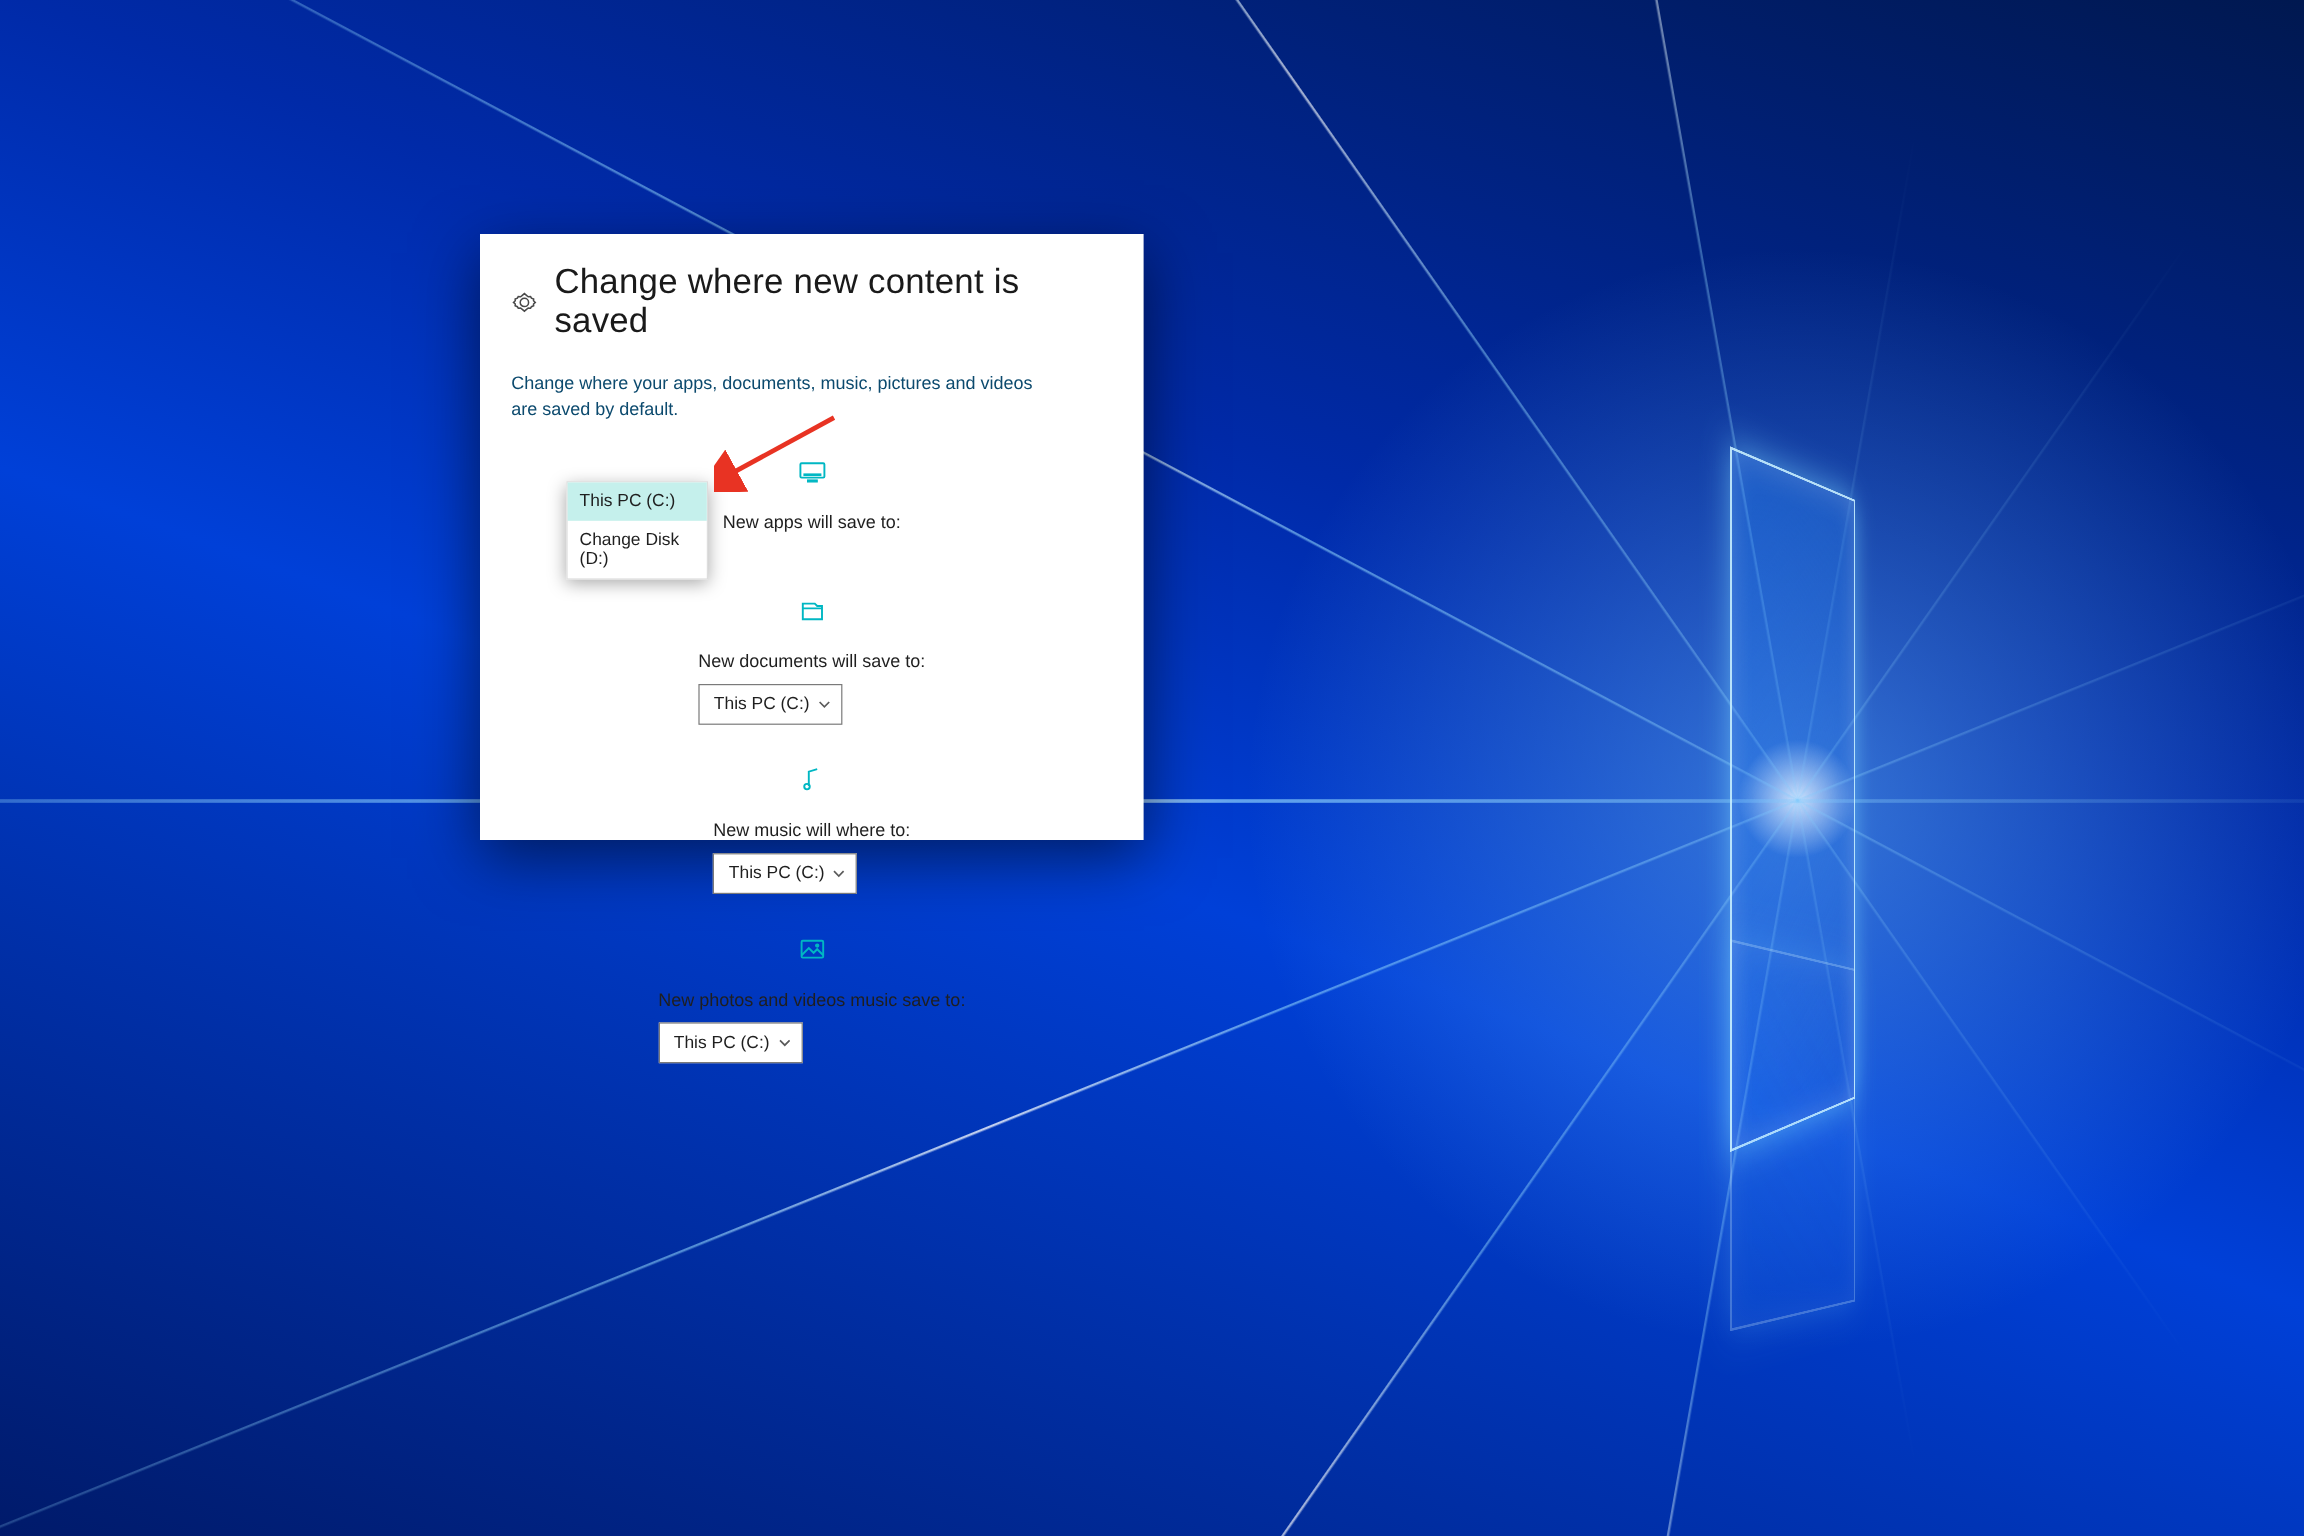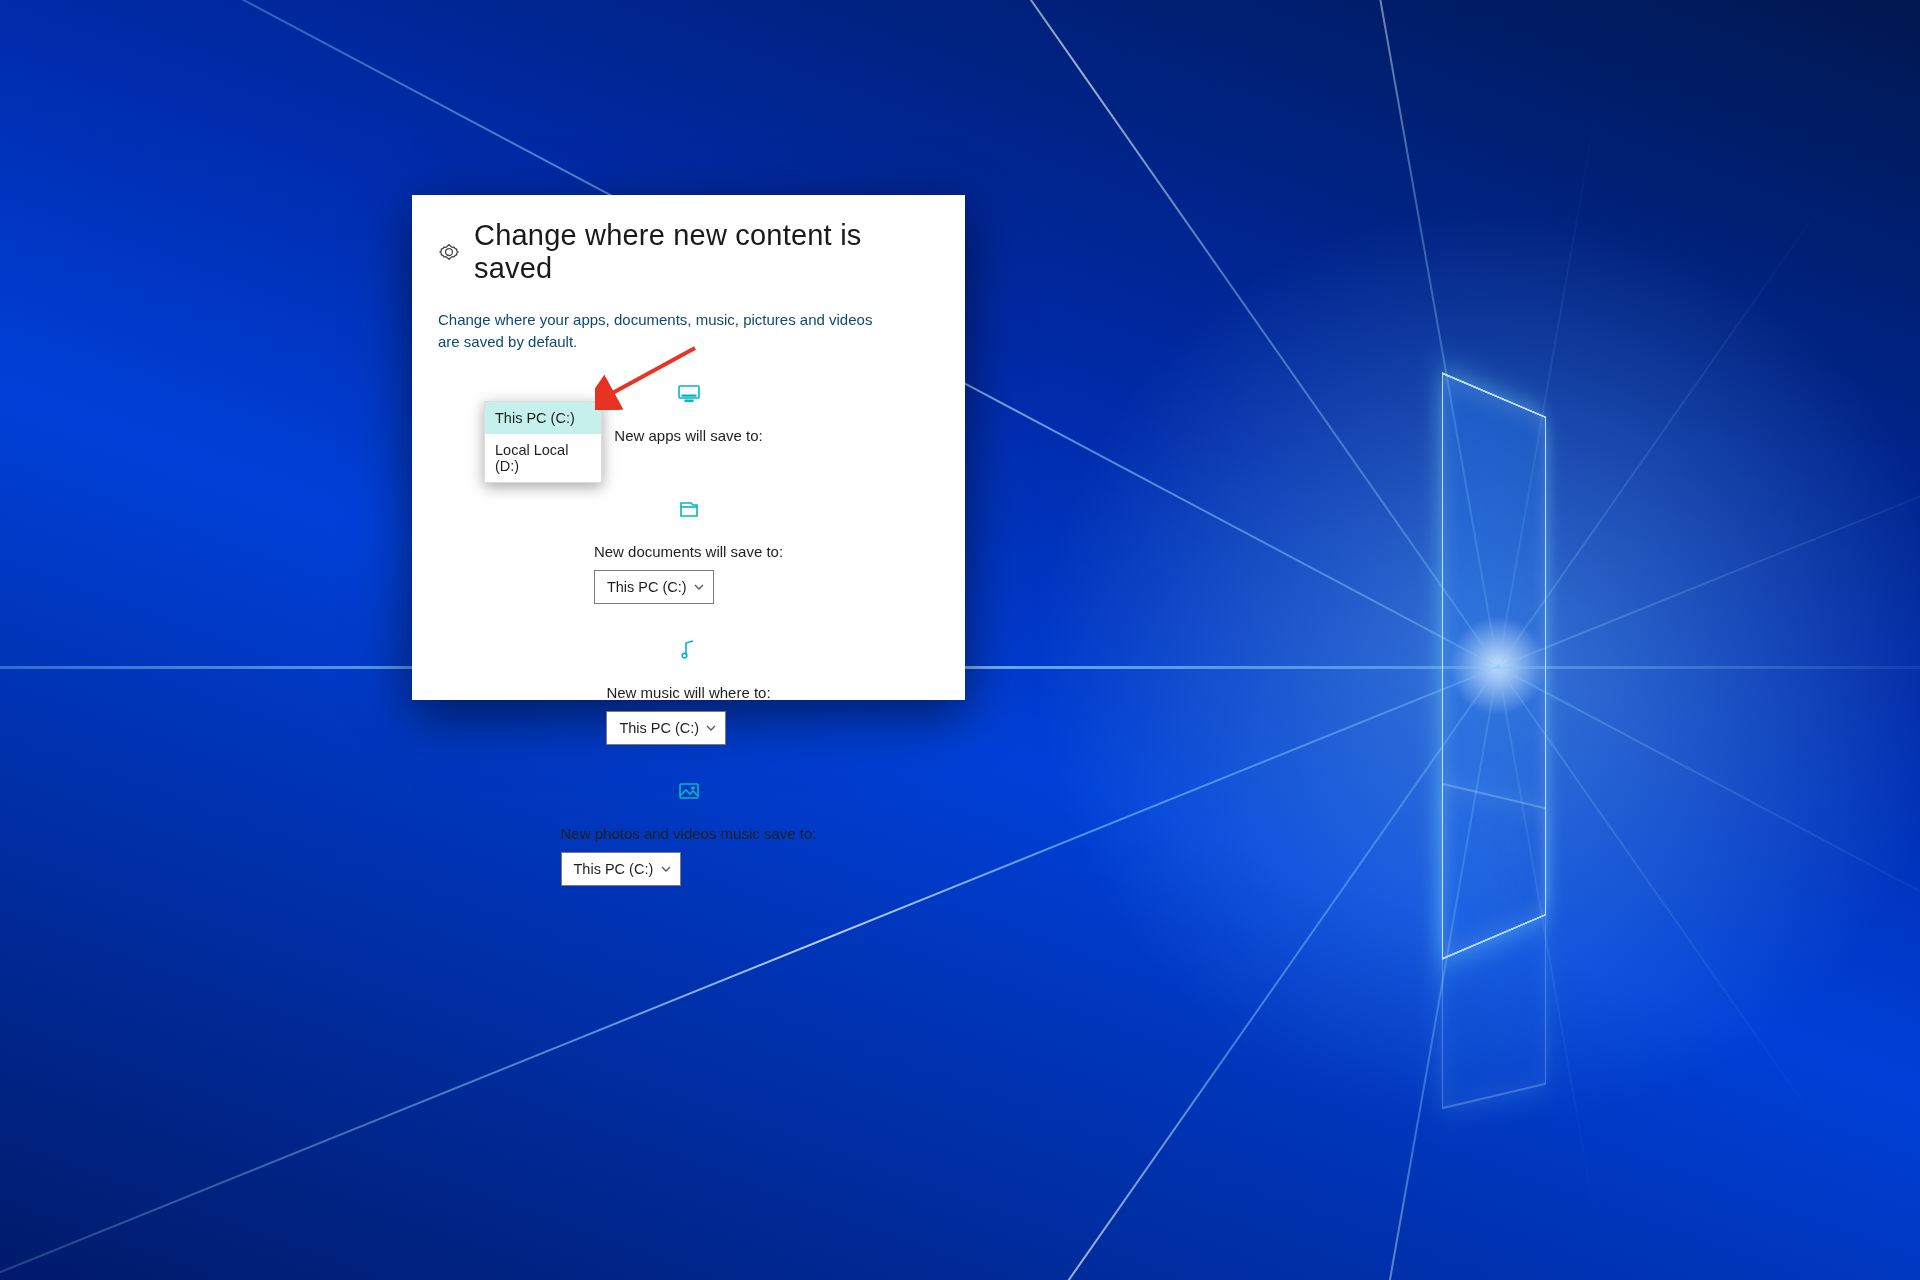--- a/index.html
+++ b/index.html
@@ -49,21 +49,21 @@
   .pane.reflect {
     top: calc(52% + 280px);
     transform: translate(-50%, -50%) perspective(900px) rotateY(55deg) scaleY(-1);
     opacity: .35;
     height: 300px;
   }
 
   
   .settings-window {
     position: absolute;
-    left: 412px;
+    left: 400px;
     top: 195px;
     width: 553px;
     height: 505px;
     background: #ffffff;
     box-shadow: 0 16px 50px rgba(0,0,0,.55);
     padding: 24px 26px 24px 26px;
     font-size: 15px;
     color: #1f1f1f;
   }
 
@@ -198,21 +198,21 @@
       <rect x="2" y="5" width="20" height="12" rx="1" fill="none" stroke="#00b7c3" stroke-width="1.6"></rect>
       <rect x="5" y="14" width="14" height="1.2" fill="#00b7c3"></rect>
       <rect x="8" y="19" width="8" height="1.6" fill="#00b7c3"></rect>
     </svg>
     <div class="group-body">
       <div class="group-label">New apps will save to:</div>
     </div>
 
     <div class="dropdown-open">
       <div class="opt selected">This PC (C:)</div>
-      <div class="opt">Local Local (D:)</div>
+      <div class="opt">Change Disk (D:)</div>
     </div>
   </div>
 
   <div class="setting-group group-behind" style="margin-top:43px;">
     <svg class="cat-icon" viewBox="0 0 24 24">
       <path fill="none" stroke="#00b7c3" stroke-width="1.6" d="M4 6h10l2 2h4v11H4z"></path>
       <path fill="none" stroke="#00b7c3" stroke-width="1.6" d="M4 10h16"></path>
     </svg>
     <div class="group-body">
       <div class="group-label">New documents will save to:</div>

